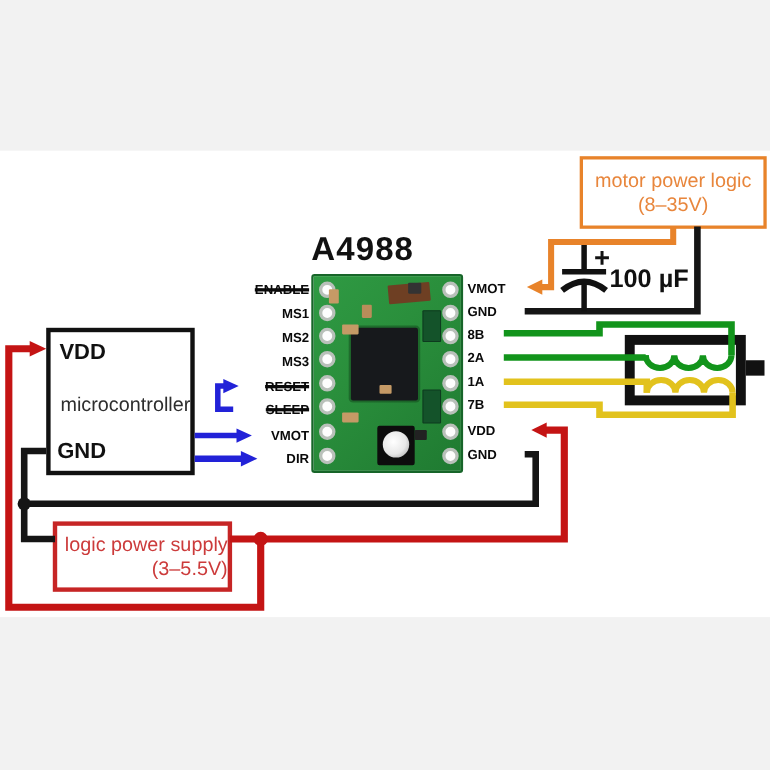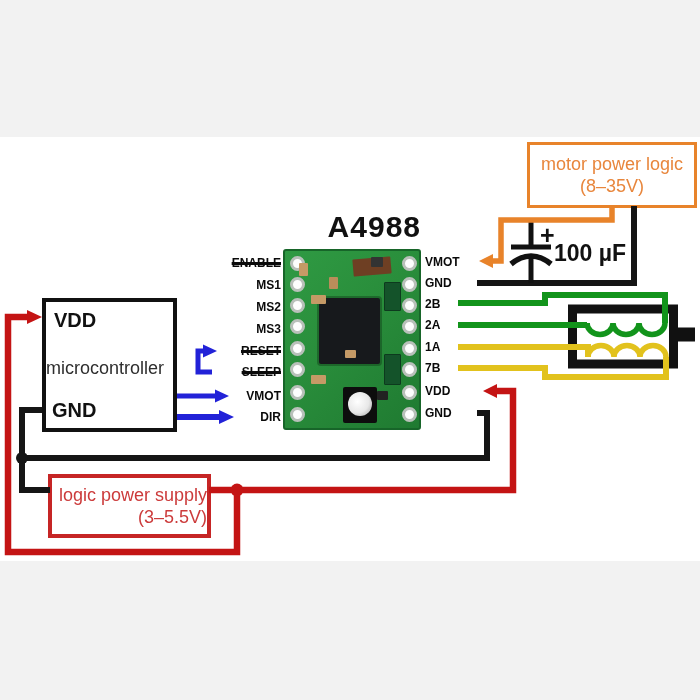--- a/index.html
+++ b/index.html
@@ -3,36 +3,36 @@
 <meta charset="utf-8">
 <style>
   html,body{margin:0;padding:0;background:#fff;}
   .stage{position:relative;width:700px;height:700px;overflow:hidden;
          font-family:"Liberation Sans",sans-serif;background:#fff;}
   .band{position:absolute;left:0;width:700px;background:#f2f2f2;}
   .band.top{top:0;height:137px;}
   .band.bottom{top:561px;height:139px;}
 
   .abs{position:absolute;}
-  .ttl{left:283px;top:210px;width:138px;text-align:right;
+  .ttl{left:283px;top:210px;width:138px;text-align:left;
        font-size:30px;font-weight:700;color:#111;letter-spacing:1px;}
 
   
   .sbox{position:absolute;box-sizing:border-box;background:#fff;display:flex;
         flex-direction:column;align-items:center;justify-content:center;
         text-align:center;line-height:1.25;}
   .motor-supply{left:527px;top:142px;width:170px;height:66px;
         border:3px solid #e8832a;color:#e8863c;font-size:18px;}
   .logic-supply{left:48px;top:474px;width:163px;height:64px;
         border:4px solid #c62525;color:#cc3b3b;font-size:18px;align-items:flex-end;}
   .mcu{left:42px;top:298px;width:135px;height:134px;border:4px solid #111;
        background:#fff;position:absolute;box-sizing:border-box;}
   .mcu .vdd{position:absolute;left:8px;top:7px;font-size:20px;font-weight:700;color:#111;}
   .mcu .gnd{position:absolute;left:6px;top:97px;font-size:20px;font-weight:700;color:#111;}
-  .mcu .name{position:absolute;left:0;top:56px;width:100%;text-align:left;
+  .mcu .name{position:absolute;left:0;top:56px;width:100%;text-align:right;
              font-size:18px;color:#2e2e2e;}
 
   
   .pin{position:absolute;height:20px;line-height:20px;font-size:12px;
        font-weight:700;color:#0a0a0a;white-space:nowrap;}
   .pin.l{right:419px;text-align:right;}
   .pin.r{left:425px;}
   .strike{text-decoration:line-through;text-decoration-thickness:3px;}
 
   .cap-val{left:554px;top:240px;font-size:23px;font-weight:700;color:#111;}
@@ -119,21 +119,21 @@
   <div class="pin l txt" style="top:275px">MS1</div>
   <div class="pin l txt" style="top:297px">MS2</div>
   <div class="pin l txt" style="top:319px">MS3</div>
   <div class="pin l strike txt" style="top:341px">RESET</div>
   <div class="pin l strike txt" style="top:362px">SLEEP</div>
   <div class="pin l txt" style="top:386px">VMOT</div>
   <div class="pin l txt" style="top:407px">DIR</div>
 
   <div class="pin r txt" style="top:252px">VMOT</div>
   <div class="pin r txt" style="top:273px">GND</div>
-  <div class="pin r txt" style="top:294px">2B</div>
+  <div class="pin r txt" style="top:294px">8B</div>
   <div class="pin r txt" style="top:315px">2A</div>
   <div class="pin r txt" style="top:337px">1A</div>
   <div class="pin r txt" style="top:358px">7B</div>
   <div class="pin r txt" style="top:381px">VDD</div>
   <div class="pin r txt" style="top:403px">GND</div>
 
   <svg class="wires" width="700" height="700" viewBox="0 0 700 700">
 
     <rect x="572.5" y="309" width="101" height="55" fill="#ffffff" stroke="#111" stroke-width="9"></rect>
     <rect x="678" y="327.5" width="17" height="14" fill="#111"></rect>

